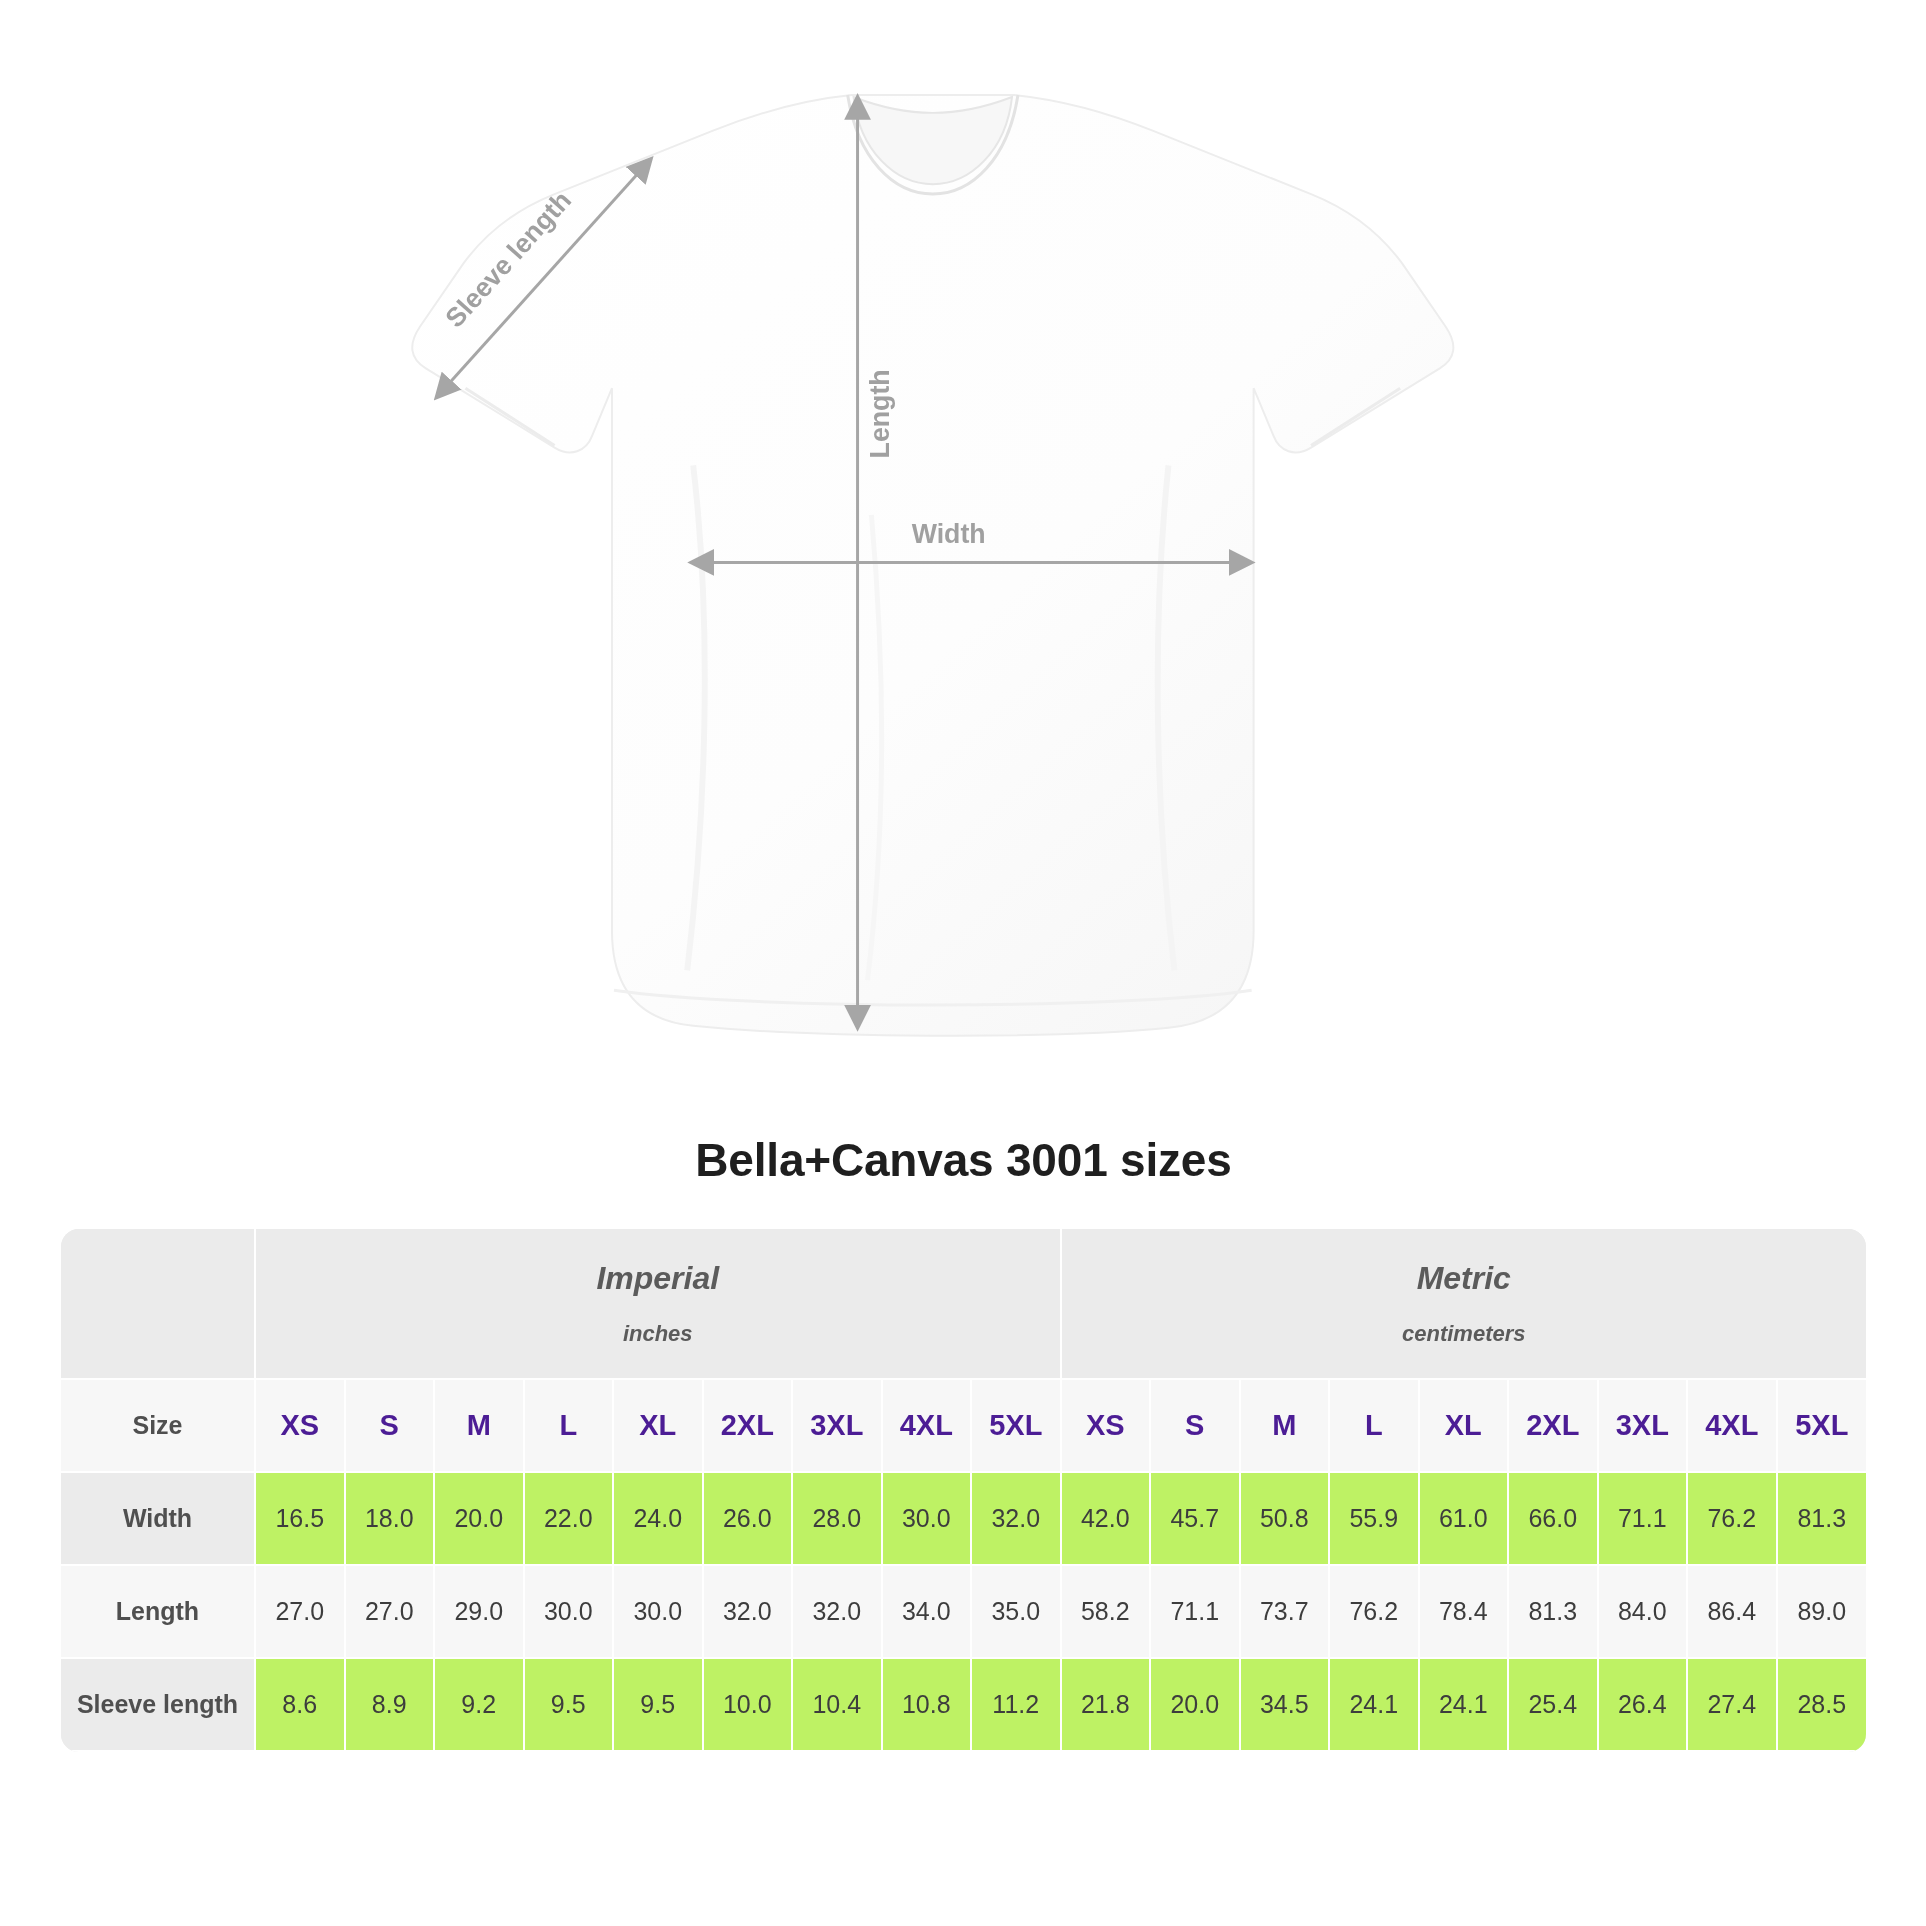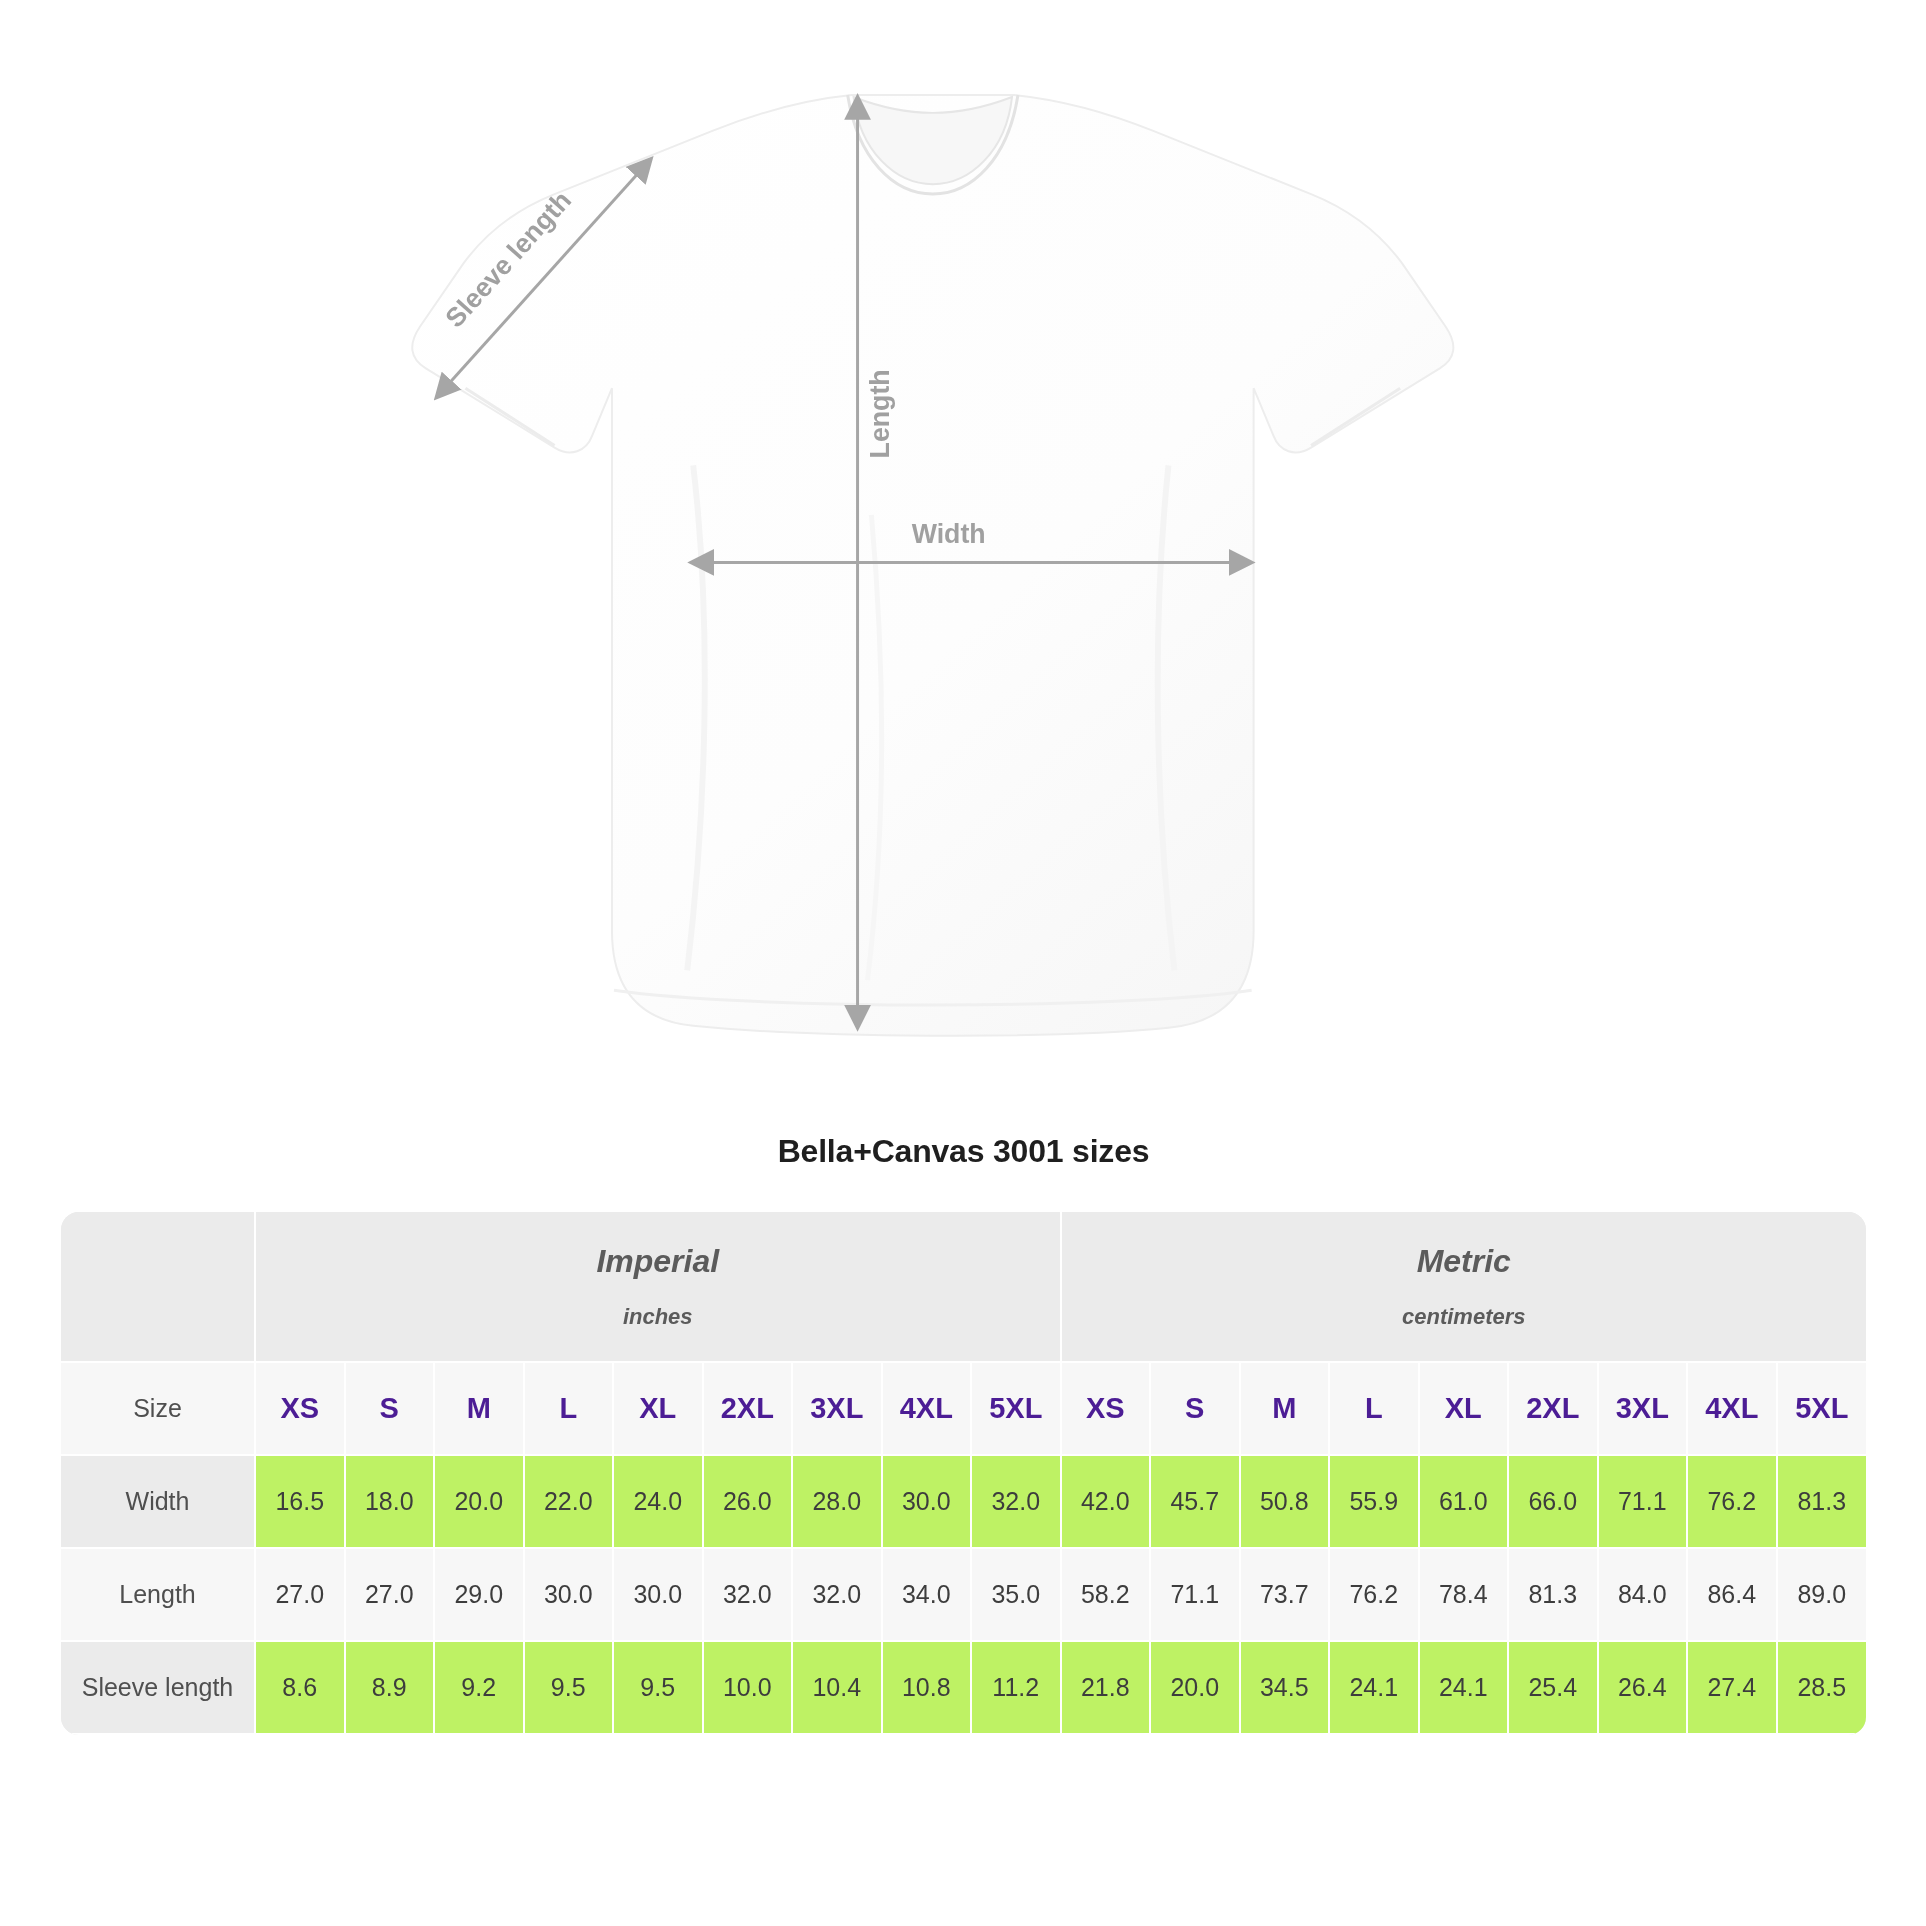--- a/index.html
+++ b/index.html
@@ -30,21 +30,21 @@
   .illustration svg {
     display: block;
   }
 
   
   .title-block {
     text-align: center;
     margin-top: 24px;
   }
   .chart-title {
-    font-size: 32px;
+    font-size: 46px;
     font-weight: bold;
     color: #1f1f1f;
     letter-spacing: -0.2px;
   }
   .chart-note {
     font-size: 23px;
     font-style: italic;
     color: #4a4a4a;
     margin-top: 18px;
   }
@@ -82,21 +82,21 @@
     color: #5b5b5b;
   }
   .unit-head .unit-sub {
     font-size: 22px;
     font-style: italic;
     color: #5b5b5b;
     margin-top: 24px;
   }
   .row-head {
     font-size: 25px;
-    font-weight: normal;
+    font-weight: bold;
     color: #4f4f4f;
     background: #ebebeb;
   }
   .col-head {
     font-size: 29px;
     font-weight: bold;
     color: #4c1d95;
     background: #f7f7f7;
     height: 91px;
   }

